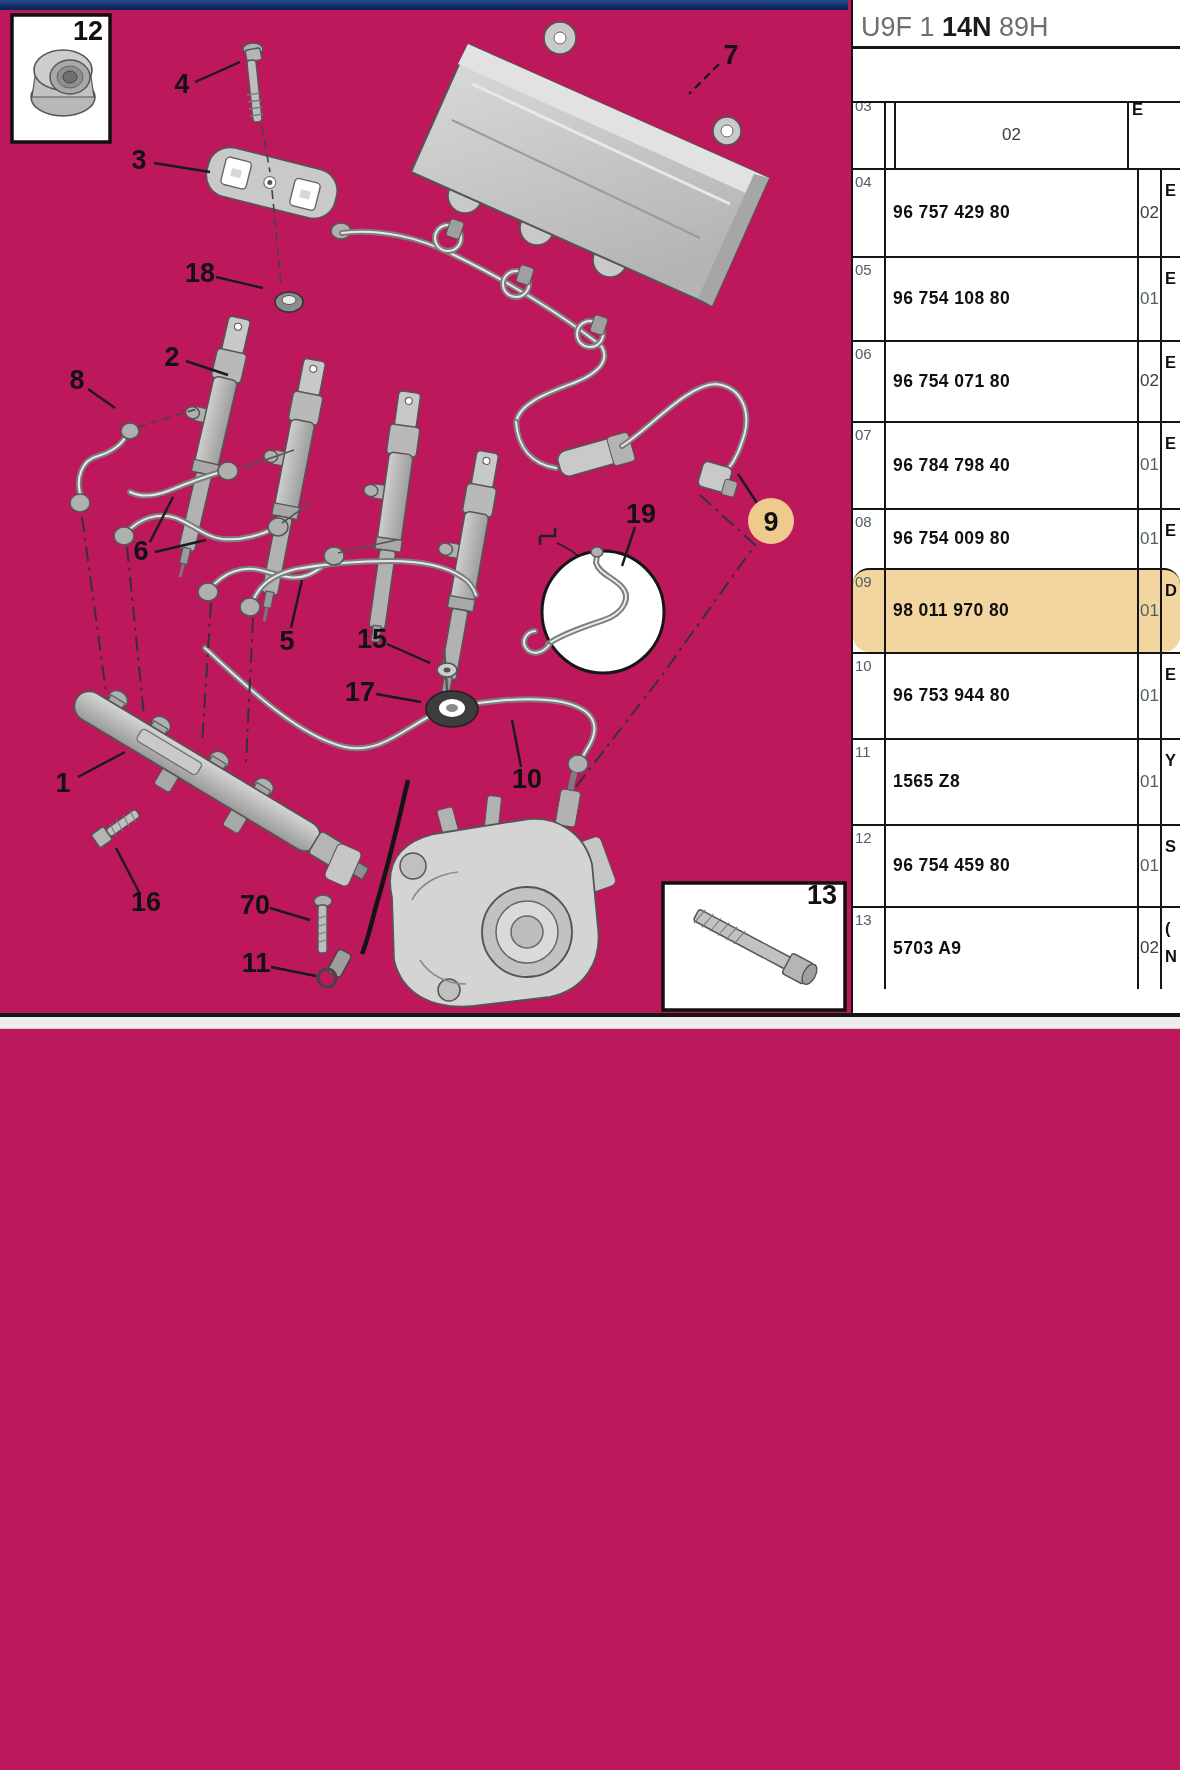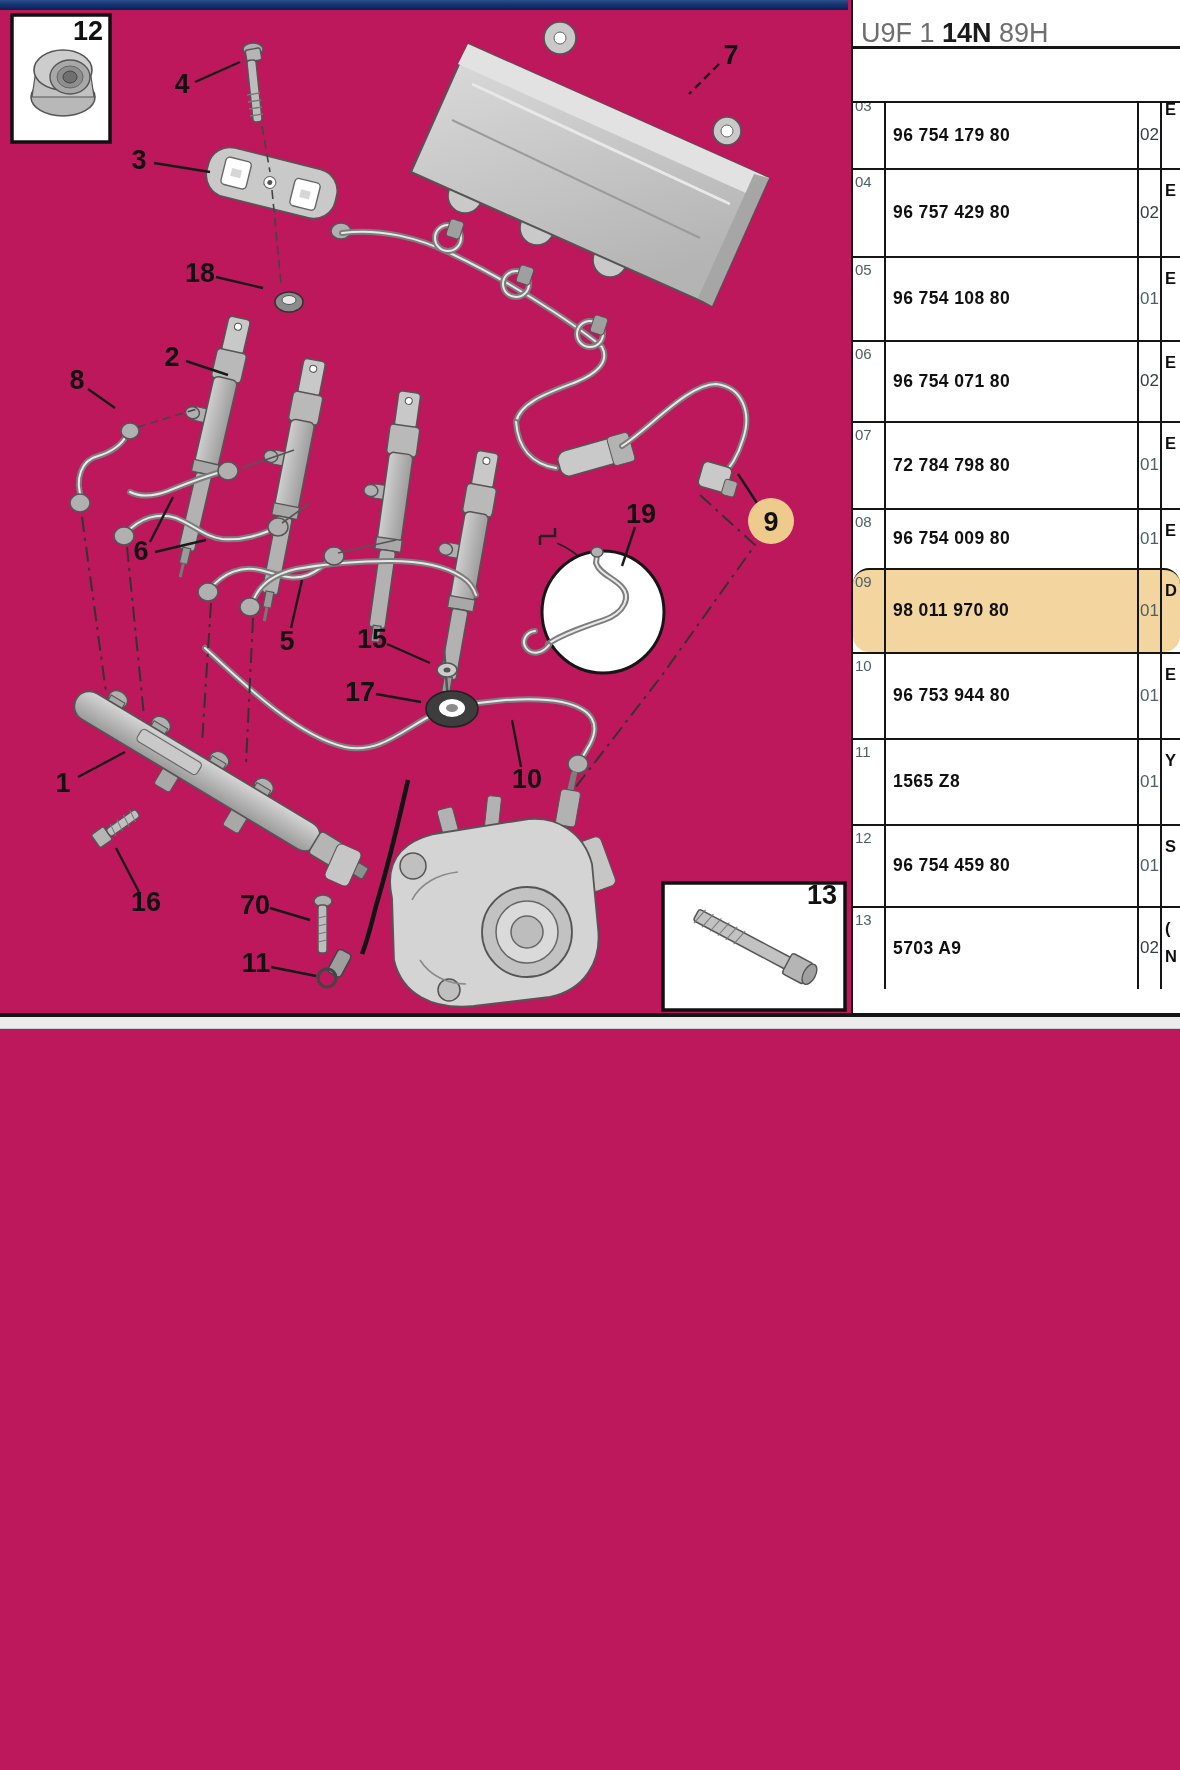--- a/index.html
+++ b/index.html
@@ -5,21 +5,21 @@
   html,body{margin:0;padding:0;background:#fff;}
   .page{position:relative;width:1180px;height:1770px;background:#be185d;overflow:hidden;
         font-family:"Liberation Sans","DejaVu Sans",sans-serif;}
   .topbar{position:absolute;left:0;top:0;width:848px;height:10px;
           background:linear-gradient(180deg,#2b4d8c 0%,#12316b 55%,#0a2050 100%);}
   .diagram-svg{position:absolute;left:0;top:0;}
   
   .table-wrap{position:absolute;left:851px;top:0;width:329px;height:1013px;
               border-left:2.5px solid #151515;box-sizing:border-box;background:#fff;}
   .thead{height:49px;border-bottom:3px solid #151515;box-sizing:border-box;
-         padding:18px 0 0 8px;font-size:27px;white-space:nowrap;overflow:hidden;}
+         padding:12px 0 0 8px;font-size:27px;white-space:nowrap;overflow:hidden;}
   .thead .c-gray{color:#6e6e6e;}
   .thead .c-bold{color:#1b1b1b;font-weight:bold;}
   .tgap{height:51.5px;}
   .trow{display:grid;grid-template-columns:33px 243px 33px 1fr;
         border-top:2.5px solid #151515;box-sizing:border-box;background:#fff;overflow:hidden;}
   .trow.hl{background:#f3d5a0;}
   .cell{overflow:hidden;}
   .cnum{border-right:2px solid #151515;font-size:15px;color:#4f6063;
         padding:3px 0 0 2px;box-sizing:border-box;}
   .cpart{display:flex;align-items:center;padding-left:7px;font-weight:bold;
@@ -389,21 +389,20 @@
   <div class="table-wrap">
     <div class="thead">
       <span class="c-gray">U9F 1 </span><span class="c-bold">14N</span><span class="c-gray"> 89H</span>
     </div>
     <div class="tgap"></div>
     <div id="rowsHost">
         <div class="trow" style="height: 67px;">
           <div class="cell cnum">
             <span class="clipnum">03</span>
           </div>
-          <div class="cell cpart">96 754 179 80</div>
           <div class="cell cqty q02">02</div>
           <div class="cell cdesc">
             <span class="clipdesc" style="display: block;">E</span>
           </div>
         </div>
         <div class="trow" style="height: 88px;">
           <div class="cell cnum"><span>04</span></div>
           <div class="cell cpart">96 757 429 80</div>
           <div class="cell cqty q02">02</div>
           <div class="cell cdesc">
@@ -421,21 +420,21 @@
         <div class="trow" style="height: 81px;">
           <div class="cell cnum"><span>06</span></div>
           <div class="cell cpart">96 754 071 80</div>
           <div class="cell cqty q02">02</div>
           <div class="cell cdesc">
             <span style="display: block;">E</span>
           </div>
         </div>
         <div class="trow" style="height: 87px;">
           <div class="cell cnum"><span>07</span></div>
-          <div class="cell cpart">72 784 798 80</div>
+          <div class="cell cpart">96 784 798 40</div>
           <div class="cell cqty">01</div>
           <div class="cell cdesc">
             <span style="display: block;">E</span>
           </div>
         </div>
         <div class="trow" style="height: 60px;">
           <div class="cell cnum"><span>08</span></div>
           <div class="cell cpart">96 754 009 80</div>
           <div class="cell cqty">01</div>
           <div class="cell cdesc">

